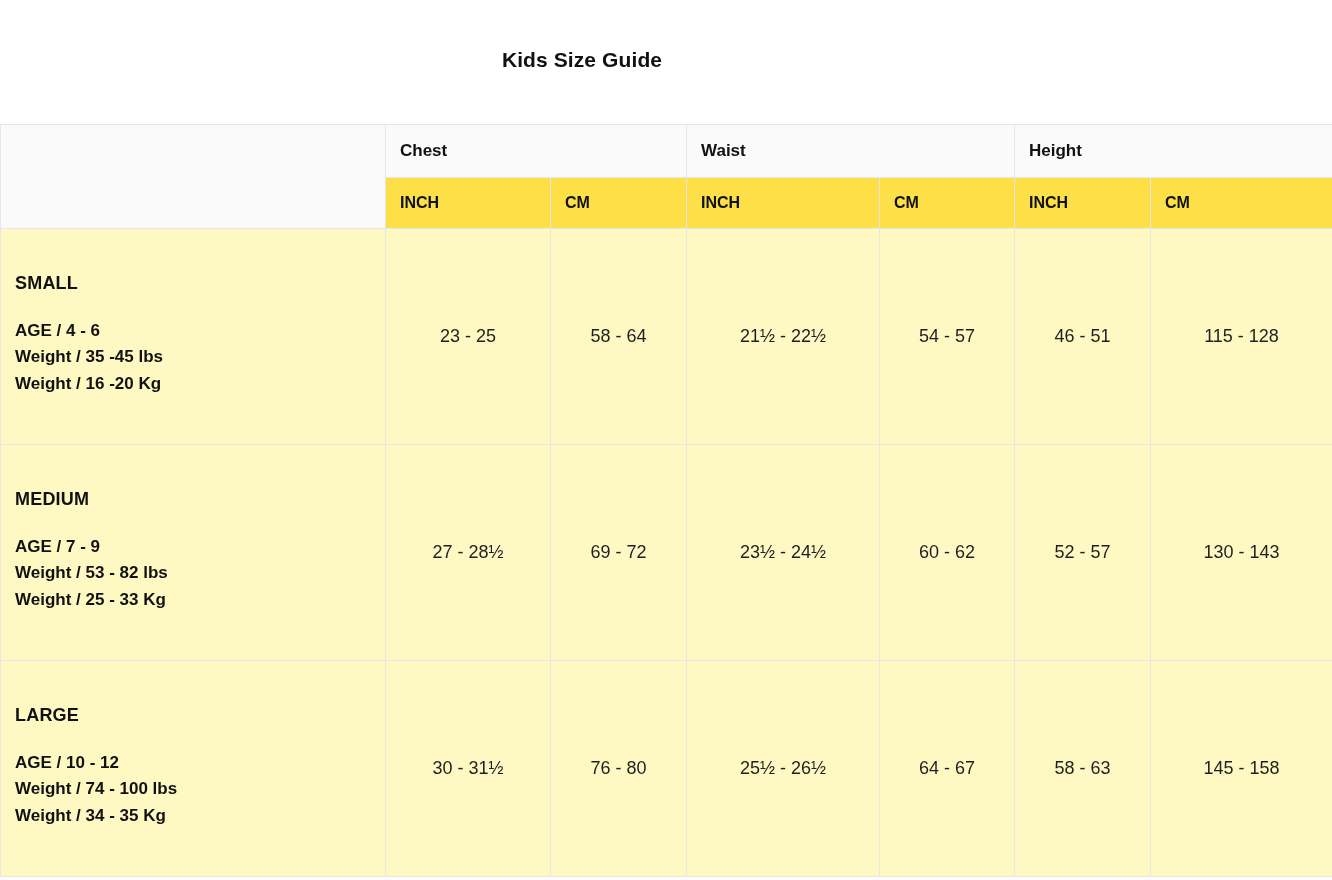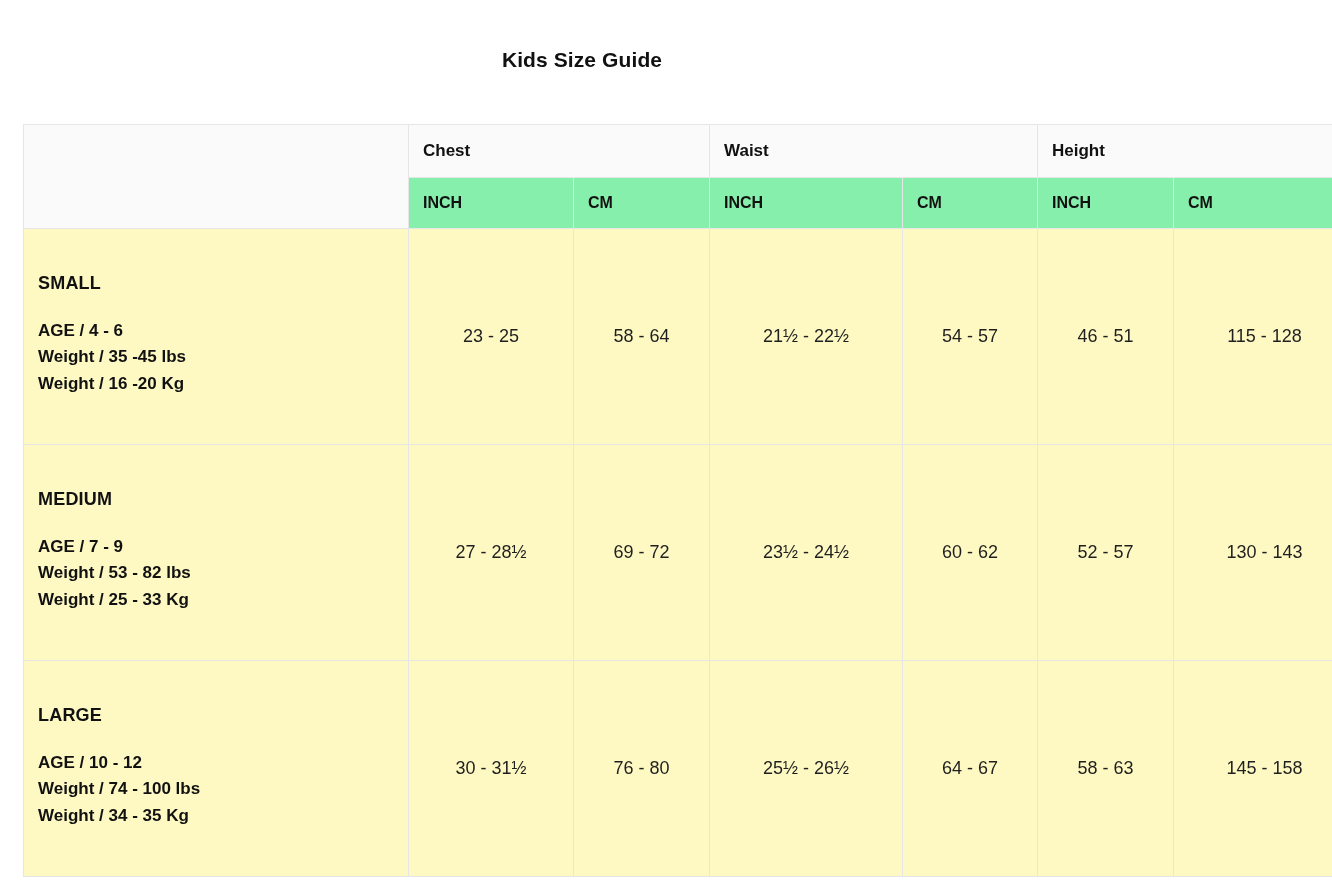--- a/index.html
+++ b/index.html
@@ -24,21 +24,20 @@
   .title {
     text-align: center;
     font-size: 21px;
     font-weight: bold;
     color: #111111;
     padding-top: 34px;
     letter-spacing: 0.1px;
   }
   .table-wrap {
     margin-top: 52px;
-    padding-left: 23px;
   }
   table.size-table {
     width: 1332px;
     border-collapse: collapse;
     table-layout: fixed;
   }
   table.size-table th,
   table.size-table td {
     border: 1px solid #e6e6e6;
     border-left: none;
@@ -54,21 +53,21 @@
     font-weight: bold;
     text-align: left;
     padding-left: 14px;
     color: #111111;
   }
   tr.group-row th.blank-cell {
     border-left: 1px solid #e6e6e6;
   }
   
   tr.unit-row th {
-    background: #86efac;
+    background: #fde047;
     height: 50px;
     font-size: 16px;
     font-weight: bold;
     text-align: left;
     padding-left: 14px;
     color: #111111;
   }
   
   tbody tr td {
     background: #fef9c3;

